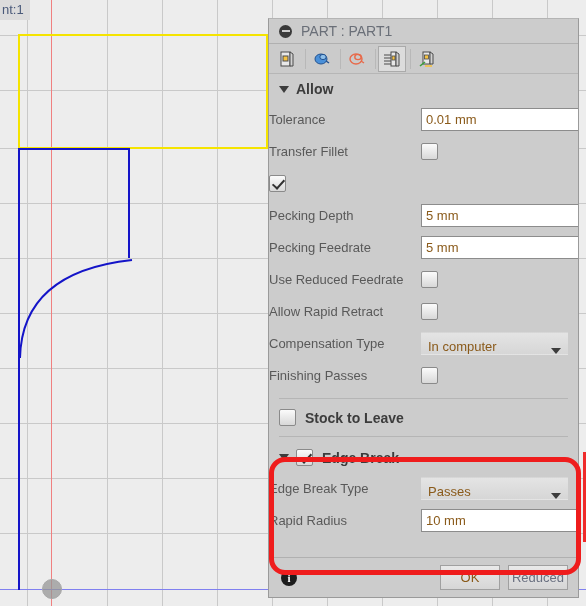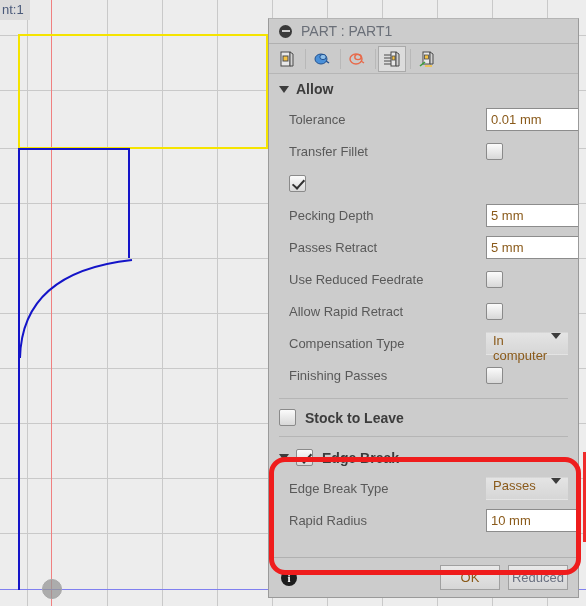--- a/index.html
+++ b/index.html
@@ -148,23 +148,22 @@
     border-left: 5px solid transparent;
     border-right: 5px solid transparent;
     border-top: 7px solid #3c3c3c;
     margin-right: 7px;
     flex: none;
   }
 
   .row {
     display: flex; align-items: center;
     height: 32px;
-    padding-left: 20px;
+    padding-left: 0;
     padding-right: 10px;
-    gap: 45px;
   }
   .row-label {
     flex: 0 0 152px;
     color: #595959;
     font-size: 13px;
   }
   .row-field { flex: 1 1 auto; display: flex; align-items: center; }
 
   
   .spin {
@@ -202,21 +201,21 @@
     border: solid #303030;
     border-width: 0 2px 2px 0;
     transform: rotate(42deg);
   }
 
   
   .dropdown {
     width: 100%; height: 23px;
     background: linear-gradient(#e4e4e4,#d6d6d6);
     border: 1px solid transparent;
-    display: flex; align-items: flex-start;
+    display: flex; align-items: flex-end;
     padding: 0 6px 0 6px;
     color: #8a5a1a;
     font-size: 13px;
     position: relative;
   }
   .dd-text { flex: 1 1 auto; }
   .dd-arrow {
     width: 0; height: 0;
     border-left: 5px solid transparent;
     border-right: 5px solid transparent;
@@ -408,21 +407,21 @@
       <div class="row-label">Pecking Depth</div>
       <div class="row-field">
         <div class="spin">
           <input type="text" value="5 mm" style="">
 
         </div>
       </div>
     </div>
 
     <div class="row">
-      <div class="row-label">Passes Retract</div>
+      <div class="row-label">Pecking Feedrate</div>
       <div class="row-field">
         <div class="spin">
           <input type="text" value="5 mm" style="">
 
         </div>
       </div>
     </div>
 
     <div class="row">
       <div class="row-label">Use Reduced Feedrate</div>

